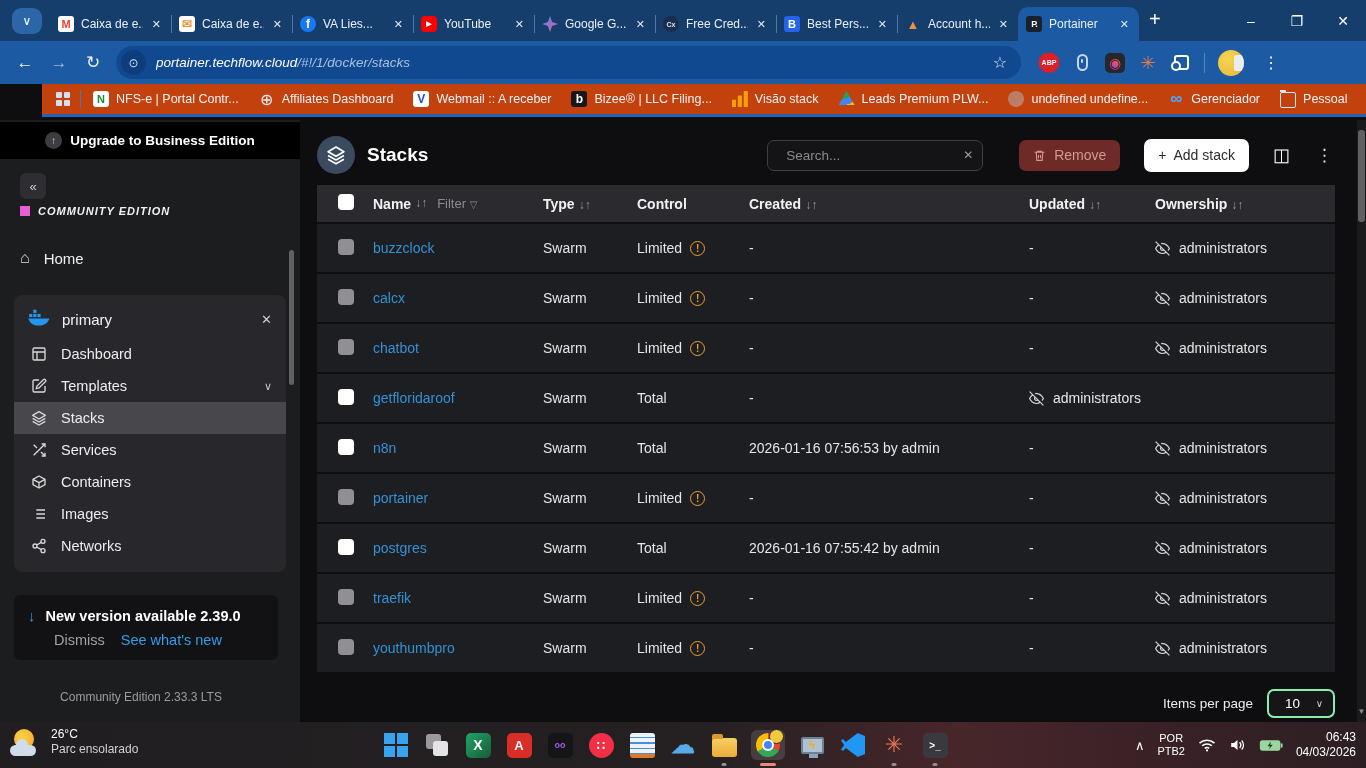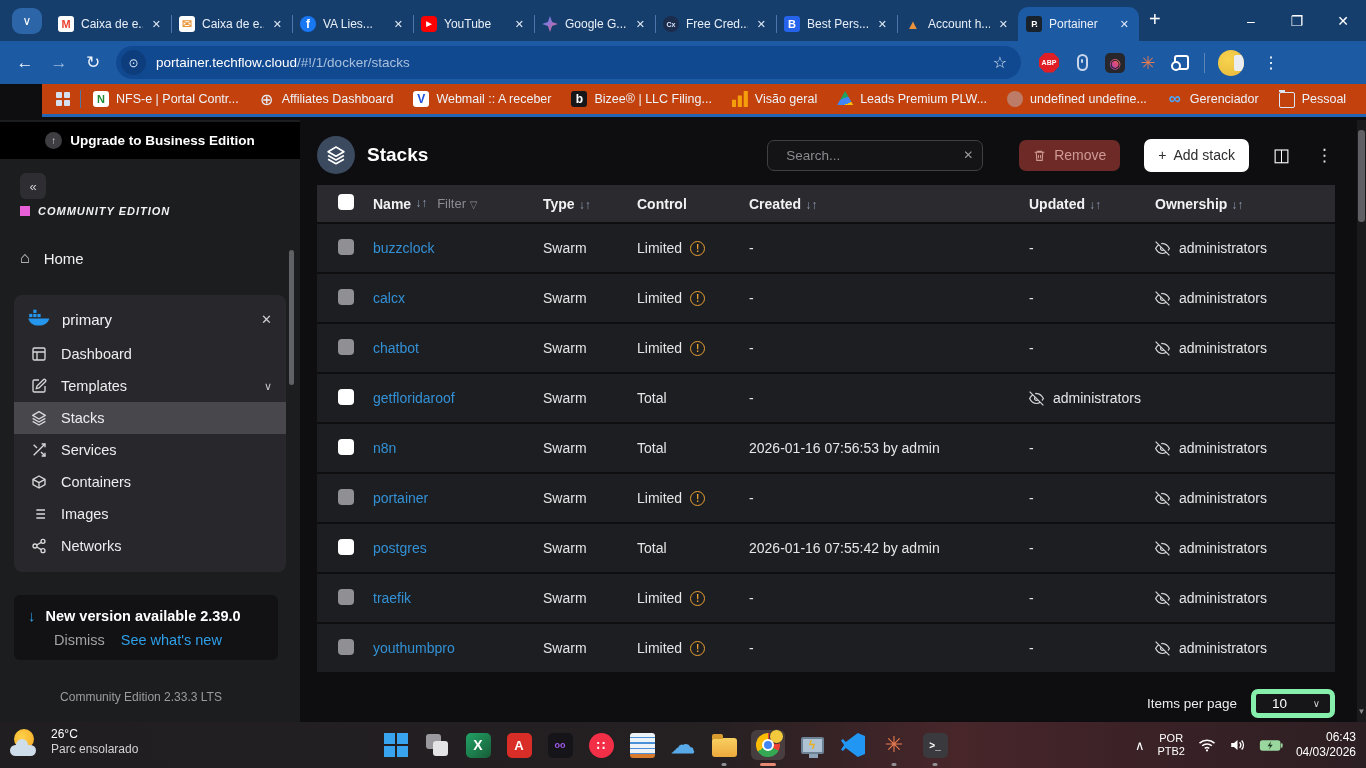--- a/index.html
+++ b/index.html
@@ -29,21 +29,21 @@
   .fav-calcx { background:#1c2c4d; border-radius:50%; } .fav-calcx::after { content:"Cx"; color:#d5e4f8; font-size:7px; }
   .fav-bestb { background:#2563eb; } .fav-bestb::after { content:"B"; color:#fff; font-size:11px; }
   .fav-pyramid { background:transparent; } .fav-pyramid::after { content:"▲"; color:#e8923c; font-size:13px; }
   .fav-portainer { background:#18222c; } .fav-portainer::after { content:"P."; color:#fff; font-size:9px; letter-spacing:-1px; }
 
   .toolbar { position:absolute; top:41px; left:0; width:1366px; height:43px; background:#1d5aa4; display:flex; align-items:center; padding:0 8px; }
   .nav-btn { width:34px; height:34px; display:flex; align-items:center; justify-content:center; color:#eef3fa; font-size:17px; }
   .nav-btn.fwd { color:#9db9dc; }
   .omnibox { width:905px; height:33px; margin-left:6px; background:#114990; border-radius:17px; display:flex; align-items:center; padding:0 6px 0 5px; }
   .site-info { width:25px; height:25px; border-radius:50%; background:#0d3d7c; display:flex; align-items:center; justify-content:center; color:#cfdef2; font-size:12px; }
-  .url { margin-left:10px; font-size:13.5px; flex:1; white-space:nowrap; overflow:hidden; }
+  .url { margin-left:10px; font-size:13.5px; flex:1; white-space:nowrap; overflow:hidden;font-style:italic; }
   .url .host { color:#ffffff; } .url .path { color:#a9c0dd; }
   .omni-star { color:#dce6f4; font-size:16px; padding:0 8px; }
   .ext-area { display:flex; align-items:center; gap:13px; margin-left:18px; }
   .ext-ic { width:20px; height:20px; display:flex; align-items:center; justify-content:center; }
   .ic-abp { background:#e01e26; clip-path:polygon(30% 0,70% 0,100% 30%,100% 70%,70% 100%,30% 100%,0 70%,0 30%); color:#fff; font-size:7px; font-weight:bold; }
   .ic-mouse { width:11px; height:17px; border:2px solid #c9d6ea; border-radius:6px; position:relative; }
   .ic-mouse::after { content:""; position:absolute; left:50%; top:3px; width:2px; height:4px; margin-left:-1px; background:#c9d6ea; border-radius:1px; }
   .ic-camera { background:#26262b; border-radius:5px; } .ic-camera::after { content:"◉"; background:linear-gradient(45deg,#8a4ae0,#e04878,#f0b04a); -webkit-background-clip:text; background-clip:text; color:transparent; font-size:14px; }
   .ic-burst { color:#e87a50; font-size:18px; }
   .ic-puzzle { width:15px; height:15px; border:2px solid #fff; border-radius:3px; position:relative; }
@@ -129,21 +129,21 @@
   .th-name-wrap { display:flex; align-items:flex-start; }
   .cb { width:16px; height:16px; background:#fff; border-radius:4px; margin-left:21px; display:inline-block; }
   .trow { height:48px; background:#1d1e21; margin-top:2px; font-size:14px; color:#e6e6e8; }
   .trow.disabled .cb { background:#8f8f94; }
   .stack-link { color:#3391d6; text-decoration:none; cursor:pointer; }
   .c-control { display:flex; align-items:center; gap:8px; }
   .warn-icon { width:15px; height:15px; border:1.5px solid #e8a033; border-radius:50%; color:#e8a033; font-size:10px; font-weight:bold; display:inline-flex; align-items:center; justify-content:center; }
   .c-own { display:flex; align-items:flex-end; gap:9px; }
   .tfooter { display:flex; justify-content:flex-end; align-items:center; gap:14px; margin-top:14px; height:34px; }
   .ipp-label { font-size:13.5px; color:#ececee; }
-  .ipp-select { width:84px; height:29px; background:#161618; border:5px solid #86efac; border-radius:7px; color:#fff; font-size:13.5px; display:flex; align-items:center; justify-content:space-between; padding:0 10px 0 16px; }
+  .ipp-select { width:68px; height:29px; background:#161618; border:2px solid #86efac; border-radius:7px; color:#fff; font-size:13.5px; display:flex; align-items:center; justify-content:space-between; padding:0 10px 0 16px; }
   .ipp-chevron { font-size:10px; color:#cfcfd2; }
 
   
   .page-scrollbar { position:absolute; right:0; top:0; width:9px; height:602px; background:#1a1a1c; }
   .page-scroll-thumb { position:absolute; right:1px; top:10px; width:7px; height:92px; background:#5f5f64; border-radius:3px; }
   .page-scroll-arrow { position:absolute; right:0; bottom:6px; width:9px; text-align:center; color:#8a8a8e; font-size:8px; }
 
   
   .taskbar { position:absolute; left:0; bottom:0; width:1366px; height:46px; background:linear-gradient(90deg,#201e21 0%,#252022 52%,#48262a 70%,#3c2227 82%,#2c1f23 100%); }
   .weather { position:absolute; left:10px; top:5px; display:flex; align-items:center; gap:9px; }
@@ -291,21 +291,21 @@
       <div class="bm">
         <span class="favicon fav-vmail"></span>
         <span>Webmail :: A receber</span>
       </div>
       <div class="bm">
         <span class="favicon fav-bizee"></span>
         <span>Bizee® | LLC Filing...</span>
       </div>
       <div class="bm">
         <span class="favicon fav-chart"></span>
-        <span>Visão geral</span>
+        <span>Visão stack</span>
       </div>
       <div class="bm">
         <span class="favicon fav-drive"></span>
         <span>Leads Premium PLW...</span>
       </div>
       <div class="bm">
         <span class="favicon fav-ghost"></span>
         <span>undefined undefine...</span>
       </div>
       <div class="bm">

